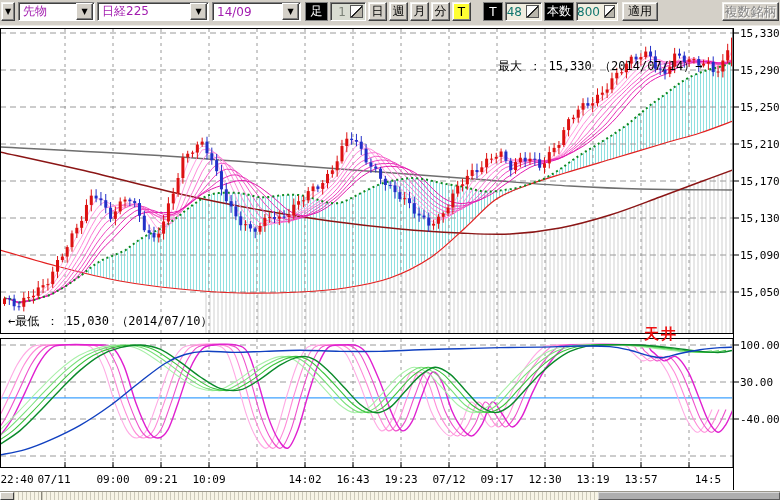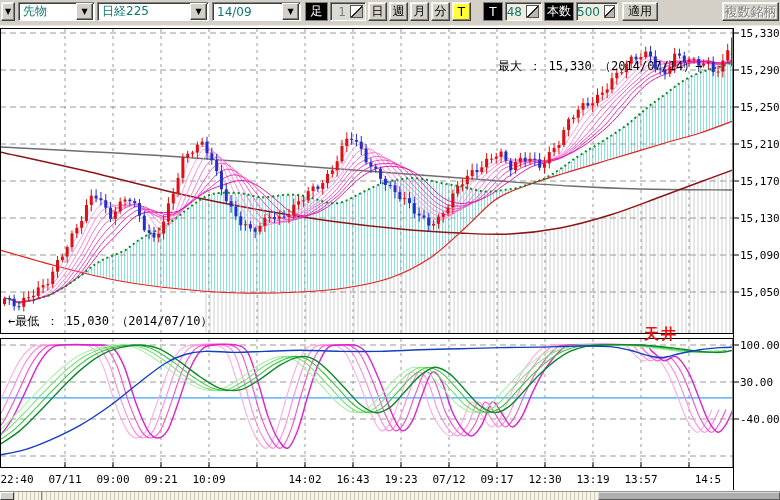--- a/index.html
+++ b/index.html
@@ -6,21 +6,21 @@
   .app{position:relative;width:780px;height:500px;overflow:hidden;background:#fff;
        font-family:"DejaVu Sans",sans-serif;-webkit-font-smoothing:none;}
   
   .toolbar{position:absolute;left:0;top:0;width:780px;height:25px;background:#d4d0c8;
            border-bottom:1px solid #eceae4;display:flex;align-items:center;z-index:5;font-size:12px;}
   .tb{position:absolute;top:2px;height:19px;box-sizing:border-box;display:flex;align-items:center;}
   .btn3d{background:#d4d0c8;border:1px solid;border-color:#f4f3ef #404040 #404040 #f4f3ef;
          box-shadow:inset -1px -1px 0 #808080,inset 1px 1px 0 #fff;justify-content:center;cursor:default;}
   .combo{background:#fff;border:1px solid;border-color:#808080 #fff #fff #808080;
          box-shadow:inset 1px 1px 0 #404040;padding-left:4px;}
-  .combo .cval{flex:1;font-size:12px;color:#0f766e;white-space:nowrap;overflow:hidden;}
+  .combo .cval{flex:1;font-size:12px;color:#a21caf;white-space:nowrap;overflow:hidden;}
   .combo .carr{width:15px;height:15px;margin-right:1px;background:#d4d0c8;border:1px solid;
                border-color:#fff #404040 #404040 #fff;box-shadow:inset -1px -1px 0 #808080;
                display:flex;align-items:center;justify-content:center;font-size:8px;color:#000;}
   .blackbox{background:#000;color:#fff;justify-content:center;font-size:12px;border:1px solid #808080;}
   .spin{background:#f1eee1;border:1px solid;border-color:#808080 #fff #fff #808080;
         box-shadow:inset 1px 1px 0 #404040;}
   .spin .sval{flex:1;text-align:right;padding-right:2px;font-size:12px;color:#0f766e;}
   .spin.disabled{background:#d9dcd2;}
   .spin.disabled .sval{color:#7c8278;}
   .spinicon{width:11px;height:11px;margin:0 2px;border:1px solid #555;
@@ -81,21 +81,21 @@
     <div class="tb btn3d" style="left:410px;width:19px;">月</div>
     <div class="tb btn3d" style="left:431px;width:19px;">分</div>
     <div class="tb btn3d ybtn" style="left:452px;width:19px;">T</div>
     <div class="tb blackbox" style="left:483px;width:20px;">T</div>
     <div class="tb spin" style="left:505px;width:37px;">
       <span class="sval">48</span>
       <span class="spinicon"></span>
     </div>
     <div class="tb blackbox" style="left:544px;width:30px;">本数</div>
     <div class="tb spin" style="left:576px;width:42px;">
-      <span class="sval">500</span>
+      <span class="sval">800</span>
       <span class="spinicon"></span>
     </div>
     <div class="tb btn3d" style="left:622px;width:36px;">適用</div>
     <div class="tb btn3d dis" style="left:722px;width:57px;font-size:13px;">複数銘柄</div>
   </div>
 
   <div class="chart-area">
     <svg id="chart-svg" width="780" height="491" viewBox="0 0 780 491">
       <defs>
         <pattern id="hatchGray" width="4" height="6" patternUnits="userSpaceOnUse">
@@ -531,21 +531,21 @@
         <div class="axlab " style="left: 740px; top: 102px;">15,250</div>
         <div class="axlab " style="left: 740px; top: 139px;">15,210</div>
         <div class="axlab " style="left: 740px; top: 176px;">15,170</div>
         <div class="axlab " style="left: 740px; top: 213px;">15,130</div>
         <div class="axlab " style="left: 740px; top: 250px;">15,090</div>
         <div class="axlab " style="left: 740px; top: 287px;">15,050</div>
         <div class="axlab " style="left: 740px; top: 340px;">100.00</div>
         <div class="axlab " style="left: 740px; top: 377px;">30.00</div>
         <div class="axlab " style="left: 740px; top: 414px;">-40.00</div>
         <div class="axlab tlab" style="left: 17px; top: 474px;">22:40</div>
-        <div class="axlab tlab" style="left: 65px; top: 474px;">07/11</div>
+        <div class="axlab tlab" style="left: 54px; top: 474px;">07/11</div>
         <div class="axlab tlab" style="left: 113px; top: 474px;">09:00</div>
         <div class="axlab tlab" style="left: 161px; top: 474px;">09:21</div>
         <div class="axlab tlab" style="left: 209px; top: 474px;">10:09</div>
         <div class="axlab tlab" style="left: 257px; top: 474px; margin-top: 19px;">12:37</div>
         <div class="axlab tlab" style="left: 305px; top: 474px;">14:02</div>
         <div class="axlab tlab" style="left: 353px; top: 474px;">16:43</div>
         <div class="axlab tlab" style="left: 401px; top: 474px;">19:23</div>
         <div class="axlab tlab" style="left: 449px; top: 474px; text-align: center;">07/12</div>
         <div class="axlab tlab" style="left: 497px; top: 474px;">09:17</div>
         <div class="axlab tlab" style="left: 545px; top: 474px;">12:30</div>

